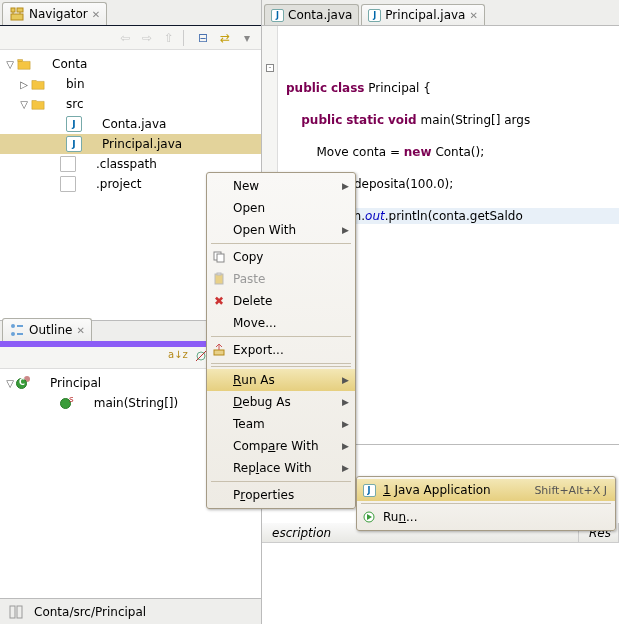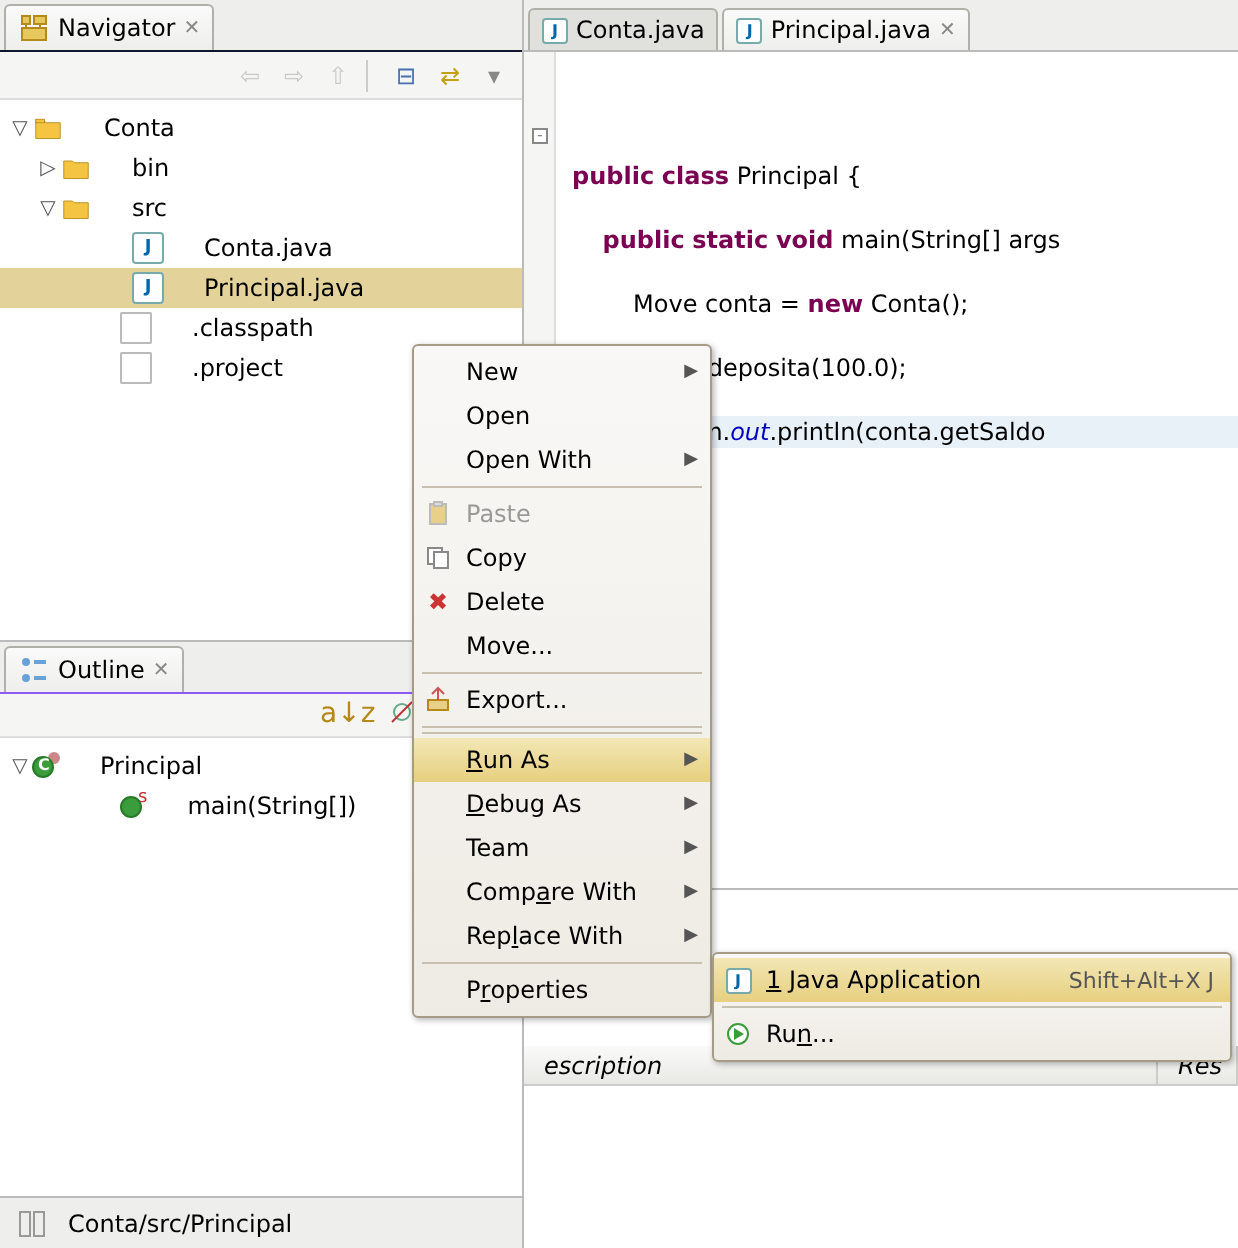--- a/index.html
+++ b/index.html
@@ -28,21 +28,21 @@
 .ico-jfile { width:16px;height:16px;display:inline-flex;align-items:center;justify-content:center;border:1px solid #7aa;background:#fff;border-radius:2px;font-size:9px;color:#06a;font-weight:bold; }
 .ico-file { width:16px;height:16px;display:inline-flex;align-items:center;justify-content:center;border:1px solid #bbb;background:#fff;border-radius:1px;position:relative; }
 .tree-label { margin-left: 20px; }
 .indent-1 { padding-left: 18px; }
 .indent-2 { padding-left: 48px; }
 .indent-3 { padding-left: 54px; }
 
 .nav-ico { width:16px;height:16px;display:inline-flex;align-items:center;justify-content:center; }
 
 .outline-panel { border-top: 1px solid #bbb; height: 278px; display: flex; flex-direction: column; background: #fff;}
-.outline-tabs { height:26px; display:flex; align-items:flex-end; border-bottom:1px solid #8b5cf6; background:#eeeeec;padding-left:2px; }
+.outline-tabs { height:26px; display:flex; align-items:flex-end; border-bottom:6px solid #8b5cf6; background:#eeeeec;padding-left:2px; }
 .outline-toolbar { display:flex;justify-content:flex-end;gap:6px;padding:2px 8px;border-bottom:1px solid #ddd;background:#f5f5f3; }
 .outline-tree { flex:1; background:#fff; padding:4px 0; overflow:hidden; }
 .circle-green { width:11px;height:11px;border-radius:50%;background:#3a9c3a;border:1px solid #277a27;display:inline-block; }
 .circle-c { position:relative; }
 .circle-c::after { content:"C"; position:absolute; top:-1px; left:2px; font-size:8px; color:#fff; font-weight:bold;}
 
 .status-bar { height: 26px; border-top: 1px solid #bbb; background: #eeeeec; display:flex; align-items:center; padding:0 8px; gap: 10px; }
 
 .editor-tabs { display:flex; align-items:flex-end; height:26px; background:#eeeeec; border-bottom:1px solid #bbb; padding-left:2px; gap:2px; }
 .editor { flex:1; background:#fff; font-family:"DejaVu Sans Mono",monospace; font-size:12px; line-height:16px; white-space:pre; overflow:hidden;padding:6px 0 6px 20px;position:relative; }
@@ -165,21 +165,21 @@
                 <circle cx="4" cy="12" r="2" fill="#6aa2d8"></circle>
                 <rect x="8" y="3" width="6" height="2" fill="#6aa2d8"></rect>
                 <rect x="8" y="11" width="6" height="2" fill="#6aa2d8"></rect>
               </svg>
             </span>
           <span>Outline</span>
           <span class="close">✕</span>
         </div>
       </div>
       <div class="outline-toolbar">
-        <span class="ico" style="color:#b58a1a;font-size:14px">a↓z</span>
+        <span class="ico" style="color:#b58a1a;font-size:10px">a↓z</span>
         <span class="ico" style="color:#6a8"><svg width="14" height="14">
               <circle cx="7" cy="7" r="4" fill="none" stroke="#6a8"></circle>
               <line x1="2" y1="12" x2="12" y2="2" stroke="#b33"></line>
             </svg></span>
         <span class="ico" style="color:#b33;font-style:italic;font-size:11px">ⅹˢ</span>
         <span class="ico" style="color:#b33;font-style:italic;font-size:11px">ⅹˢ</span>
         <span class="ico">▾</span>
       </div>
       <div class="outline-tree">
         <div class="tree-row">
@@ -248,39 +248,39 @@
       <span class="ctx-arrow">▶</span>
     </div>
   <div class="ctx-item">
       <span>Open</span>
     </div>
   <div class="ctx-item">
       <span>Open With</span>
       <span class="ctx-arrow">▶</span>
     </div>
   <div class="ctx-sep"></div>
+  <div class="ctx-item">
+      <span class="ctx-ico">
+        <svg width="14" height="14" viewBox="0 0 14 14">
+          <rect x="2" y="2" width="7" height="8" fill="#fff" stroke="#888"></rect>
+          <rect x="5" y="4" width="7" height="8" fill="#fff" stroke="#888"></rect>
+        </svg>
+      </span>
+      <span>Copy</span>
+    </div>
   <div class="ctx-item disabled">
       <span class="ctx-ico">
         <svg width="14" height="14" viewBox="0 0 14 14">
           <rect x="3" y="2" width="8" height="10" fill="#e8d088" stroke="#bbb"></rect>
           <rect x="5" y="1" width="4" height="2" fill="#ddd" stroke="#bbb"></rect>
         </svg>
       </span>
       <span>Paste</span>
     </div>
   <div class="ctx-item">
-      <span class="ctx-ico">
-        <svg width="14" height="14" viewBox="0 0 14 14">
-          <rect x="2" y="2" width="7" height="8" fill="#fff" stroke="#888"></rect>
-          <rect x="5" y="4" width="7" height="8" fill="#fff" stroke="#888"></rect>
-        </svg>
-      </span>
-      <span>Copy</span>
-    </div>
-  <div class="ctx-item">
       <span class="ctx-ico" style="color:#c33;font-weight:bold">✖</span>
       <span>Delete</span>
     </div>
   <div class="ctx-item">
       <span>Move...</span>
     </div>
   <div class="ctx-sep"></div>
   <div class="ctx-item">
       <span class="ctx-ico">
         <svg width="14" height="14" viewBox="0 0 14 14">

